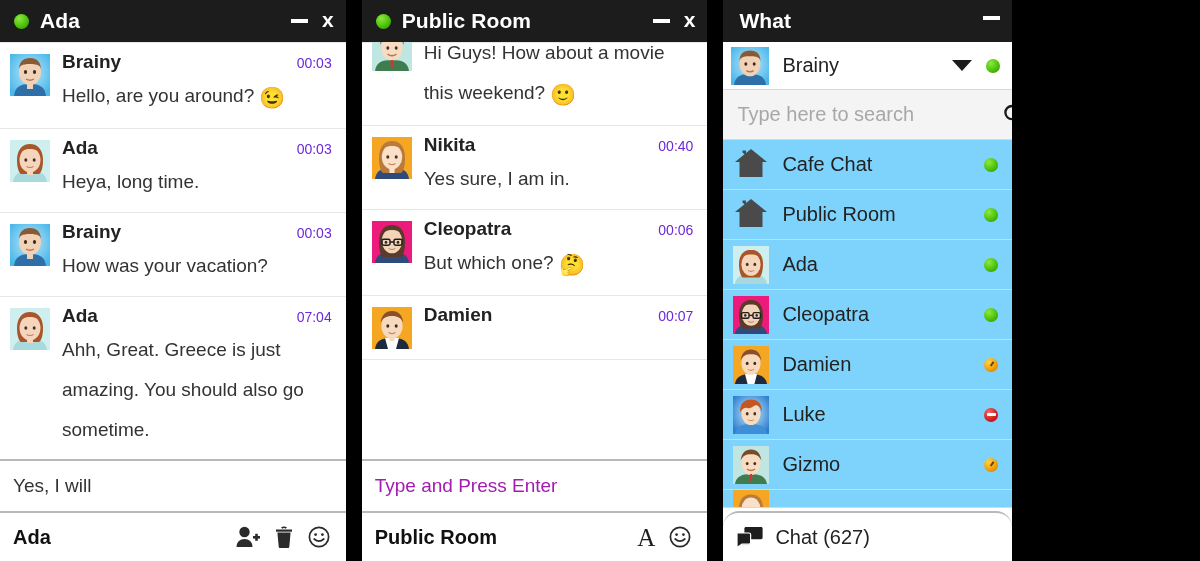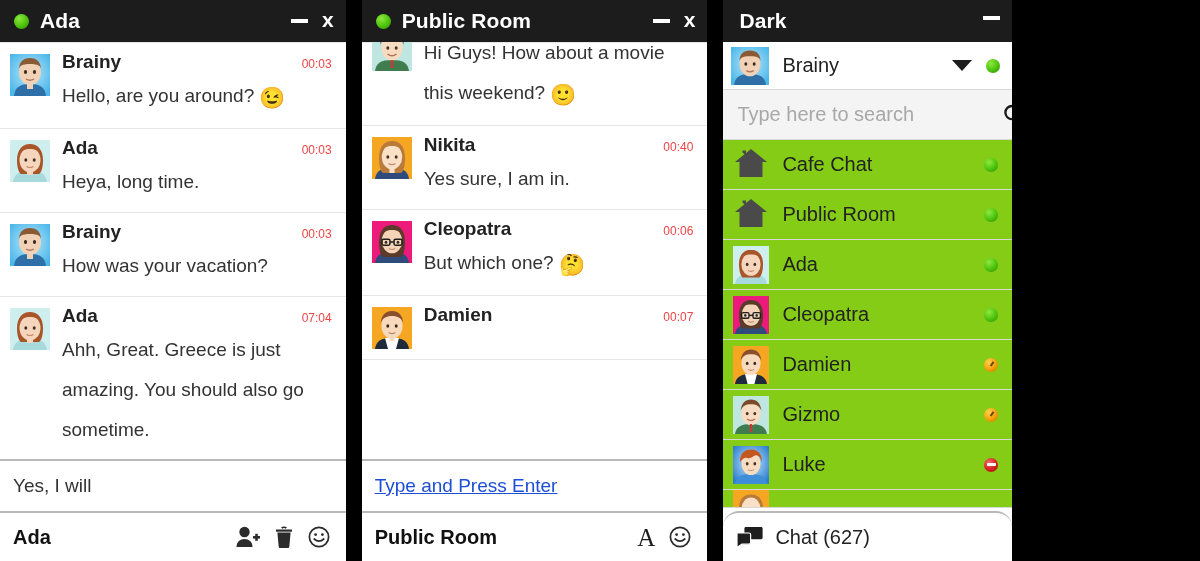--- a/index.html
+++ b/index.html
@@ -35,36 +35,36 @@
   .ctrl-close { font-size: 21px; font-weight: bold; line-height: 16px; color: #fff; cursor: pointer; font-family: "Liberation Sans", sans-serif; }
 
   
   .msgs { flex: 1 1 auto; overflow: hidden; background: #fff; position: relative; }
   .msg { display: flex; padding: 8px 14px 10px 10px; border-bottom: 1px solid #e6e6e6; }
   .msg:first-child { border-top: 1px solid #e6e6e6; }
   .msg-avatar { width: 40px; height: 42px; flex: 0 0 40px; margin-right: 12px; margin-top: 3px; }
   .msg-body { flex: 1 1 auto; min-width: 0; }
   .msg-head { display: flex; align-items: baseline; }
   .msg-name { font-size: 19px; font-weight: bold; color: #222; }
-  .msg-time { margin-left: auto; font-size: 12px; color: #ef4444; padding-left: 8px; }
+  .msg-time { margin-left: auto; font-size: 14px; color: #6d28d9; padding-left: 8px; }
   .msg-text {
     font-size: 19px; color: #333; line-height: 40px; margin-top: 3px;
     word-wrap: break-word;
   }
   .msg-text .emo { font-size: 21px; vertical-align: -3px; }
   .msg.cont { padding-top: 0; }
   .msg.cont .msg-body { margin-top: -4px; }
 
   
   .compose {
     flex: 0 0 52px; height: 52px; display: flex; align-items: center;
     padding: 4px 13px; font-size: 19px; color: #333;
     border-top: 2px solid #b9b9b9; background: #fff;
   }
-  .compose.placeholder { color: #1d4ed8; text-decoration: underline; }
+  .compose.placeholder { color: #a21caf; }
   .winfoot {
     flex: 0 0 50px; height: 50px; display: flex; align-items: center;
     padding: 0 16px 0 13px; border-top: 2px solid #b9b9b9; background: #fff;
   }
   .winfoot-name { font-size: 20px; font-weight: bold; color: #111; }
   .winfoot-icons { margin-left: auto; display: flex; align-items: center; gap: 14px; }
   .ficon { cursor: pointer; display: inline-flex; align-items: center; justify-content: center; }
 
   
   .me-row {
@@ -97,21 +97,21 @@
   }
   .search-input {
     flex: 1 1 auto; border: 0; background: transparent; outline: none;
     font-size: 20px; color: #1d4ed8; font-family: "Liberation Sans", sans-serif;
   }
   .search-input::placeholder { color: #a8a8a8; }
 
   .contacts { flex: 1 1 auto; overflow: hidden; background: #fff; }
   .contact {
     height: 50px; display: flex; align-items: center; padding: 0 14px 0 10px;
-    border-bottom: 1px solid #d8d8d8; background: #84cc16; cursor: pointer;
+    border-bottom: 1px solid #d8d8d8; background: #7dd3fc; cursor: pointer;
   }
   .c-ava { width: 36px; height: 38px; flex: 0 0 36px; margin-right: 13px; }
   .c-name { font-size: 20px; color: #222; }
   .c-dot { margin-left: auto; }
   .contact.partial { height: 18px; overflow: hidden; align-items: flex-start; }
 
   .chatfoot {
     flex: 0 0 50px; height: 50px; display: flex; align-items: center;
     padding: 0 14px 0 12px; border-top: 2px solid #b9b9b9; background: #fff; border-radius: 16px;
   }
@@ -379,21 +379,21 @@
           </svg>
         </span>
       </span>
     </div>
   </div>
 
   <div class="gap2"></div>
 
   <div class="win win-3">
     <div class="titlebar" style="padding-left:16px;">
-      <span class="title-text">Dark</span>
+      <span class="title-text">What</span>
       <span class="win-ctrls">
         <span class="ctrl-min"></span>
       </span>
     </div>
 
     <div class="me-row">
       <span class="me-avatar">
         <svg viewBox="0 0 38 38" width="38" height="38">
           <defs>
               <radialGradient id="bgBlue2" cx="50%" cy="45%" r="62%">
@@ -499,56 +499,56 @@
             <path d="M15 23.4q3 2 6 0" stroke="#c08a6c" stroke-width="1.1" fill="none"></path>
           </svg>
         </span>
         <span class="c-name">Damien</span>
         <span class="dot dot-away c-dot"></span>
       </div>
 
       <div class="contact">
         <span class="c-ava">
           <svg viewBox="0 0 36 38" width="36" height="38">
-            <rect width="36" height="38" fill="#bfe6e0"></rect>
-            <path d="M2 38c1-7 6-10 16-10s15 3 16 10z" fill="#3f7d4f"></path>
-            <ellipse cx="18" cy="17.6" rx="9.6" ry="11.4" fill="#f7dcc2"></ellipse>
-            <path d="M7.6 14.6c1-7.4 4.6-11 10.4-11s9.4 3.6 10.4 11c-2-4.6-5-6.4-10.4-6.4S9.6 10 7.6 14.6z" fill="#7b4a2a"></path>
-            <ellipse cx="14.2" cy="17.6" rx="1.4" ry="1.7" fill="#463024"></ellipse>
-            <ellipse cx="21.8" cy="17.6" rx="1.4" ry="1.7" fill="#463024"></ellipse>
-            <path d="M14 23q4 3 8 0" stroke="#b3705a" stroke-width="1.3" fill="none"></path>
-            <rect x="16.8" y="28" width="2.4" height="8" fill="#c83a3a"></rect>
-          </svg>
-        </span>
-        <span class="c-name">Gizmo</span>
-        <span class="dot dot-away c-dot"></span>
-      </div>
-
-      <div class="contact">
-        <span class="c-ava">
-          <svg viewBox="0 0 36 38" width="36" height="38">
             <defs>
                 <radialGradient id="bgBlue3" cx="50%" cy="45%" r="62%">
               <stop offset="0%" stop-color="#cdeefd"></stop>
                   <stop offset="100%" stop-color="#2f7fd0"></stop>
             </radialGradient>
               </defs>
             <rect width="36" height="38" fill="url(#bgBlue3)"></rect>
             <path d="M2 38c1-7 6-10 16-10s15 3 16 10z" fill="#3f8fd8"></path>
             <ellipse cx="18" cy="17.6" rx="9.6" ry="11.4" fill="#f7dcc2"></ellipse>
             <path d="M7 16c0-8.6 4.4-12.6 11-12.6S29 7.4 29 16c-1.6-5-4-7.6-7-6.4-2.6 1-4.8 3.6-8 2.4-2.4-0.9-4.6 1.2-7 4z" fill="#c4561f"></path>
             <ellipse cx="14.2" cy="17.8" rx="1.4" ry="1.7" fill="#463024"></ellipse>
             <ellipse cx="21.8" cy="17.8" rx="1.4" ry="1.7" fill="#463024"></ellipse>
             <path d="M15 23.6q3 1.9 6 0" stroke="#c08a6c" stroke-width="1.1" fill="none"></path>
           </svg>
         </span>
         <span class="c-name">Luke</span>
         <span class="dot dot-busy c-dot"></span>
       </div>
 
+      <div class="contact">
+        <span class="c-ava">
+          <svg viewBox="0 0 36 38" width="36" height="38">
+            <rect width="36" height="38" fill="#bfe6e0"></rect>
+            <path d="M2 38c1-7 6-10 16-10s15 3 16 10z" fill="#3f7d4f"></path>
+            <ellipse cx="18" cy="17.6" rx="9.6" ry="11.4" fill="#f7dcc2"></ellipse>
+            <path d="M7.6 14.6c1-7.4 4.6-11 10.4-11s9.4 3.6 10.4 11c-2-4.6-5-6.4-10.4-6.4S9.6 10 7.6 14.6z" fill="#7b4a2a"></path>
+            <ellipse cx="14.2" cy="17.6" rx="1.4" ry="1.7" fill="#463024"></ellipse>
+            <ellipse cx="21.8" cy="17.6" rx="1.4" ry="1.7" fill="#463024"></ellipse>
+            <path d="M14 23q4 3 8 0" stroke="#b3705a" stroke-width="1.3" fill="none"></path>
+            <rect x="16.8" y="28" width="2.4" height="8" fill="#c83a3a"></rect>
+          </svg>
+        </span>
+        <span class="c-name">Gizmo</span>
+        <span class="dot dot-away c-dot"></span>
+      </div>
+
       <div class="contact partial">
         <span class="c-ava">
           <svg viewBox="0 0 36 38" width="36" height="38">
             <rect width="36" height="38" fill="#f5a623"></rect>
             <path d="M6 19c0-10 4.6-14.5 12-14.5S30 9 30 19c0 8-2 12.6-3.6 13.6H9.6C8 31.6 6 27 6 19z" fill="#b97a3a"></path>
             <ellipse cx="18" cy="18.6" rx="9.4" ry="11.2" fill="#f9e0c7"></ellipse>
           </svg>
         </span>
       </div>
 

